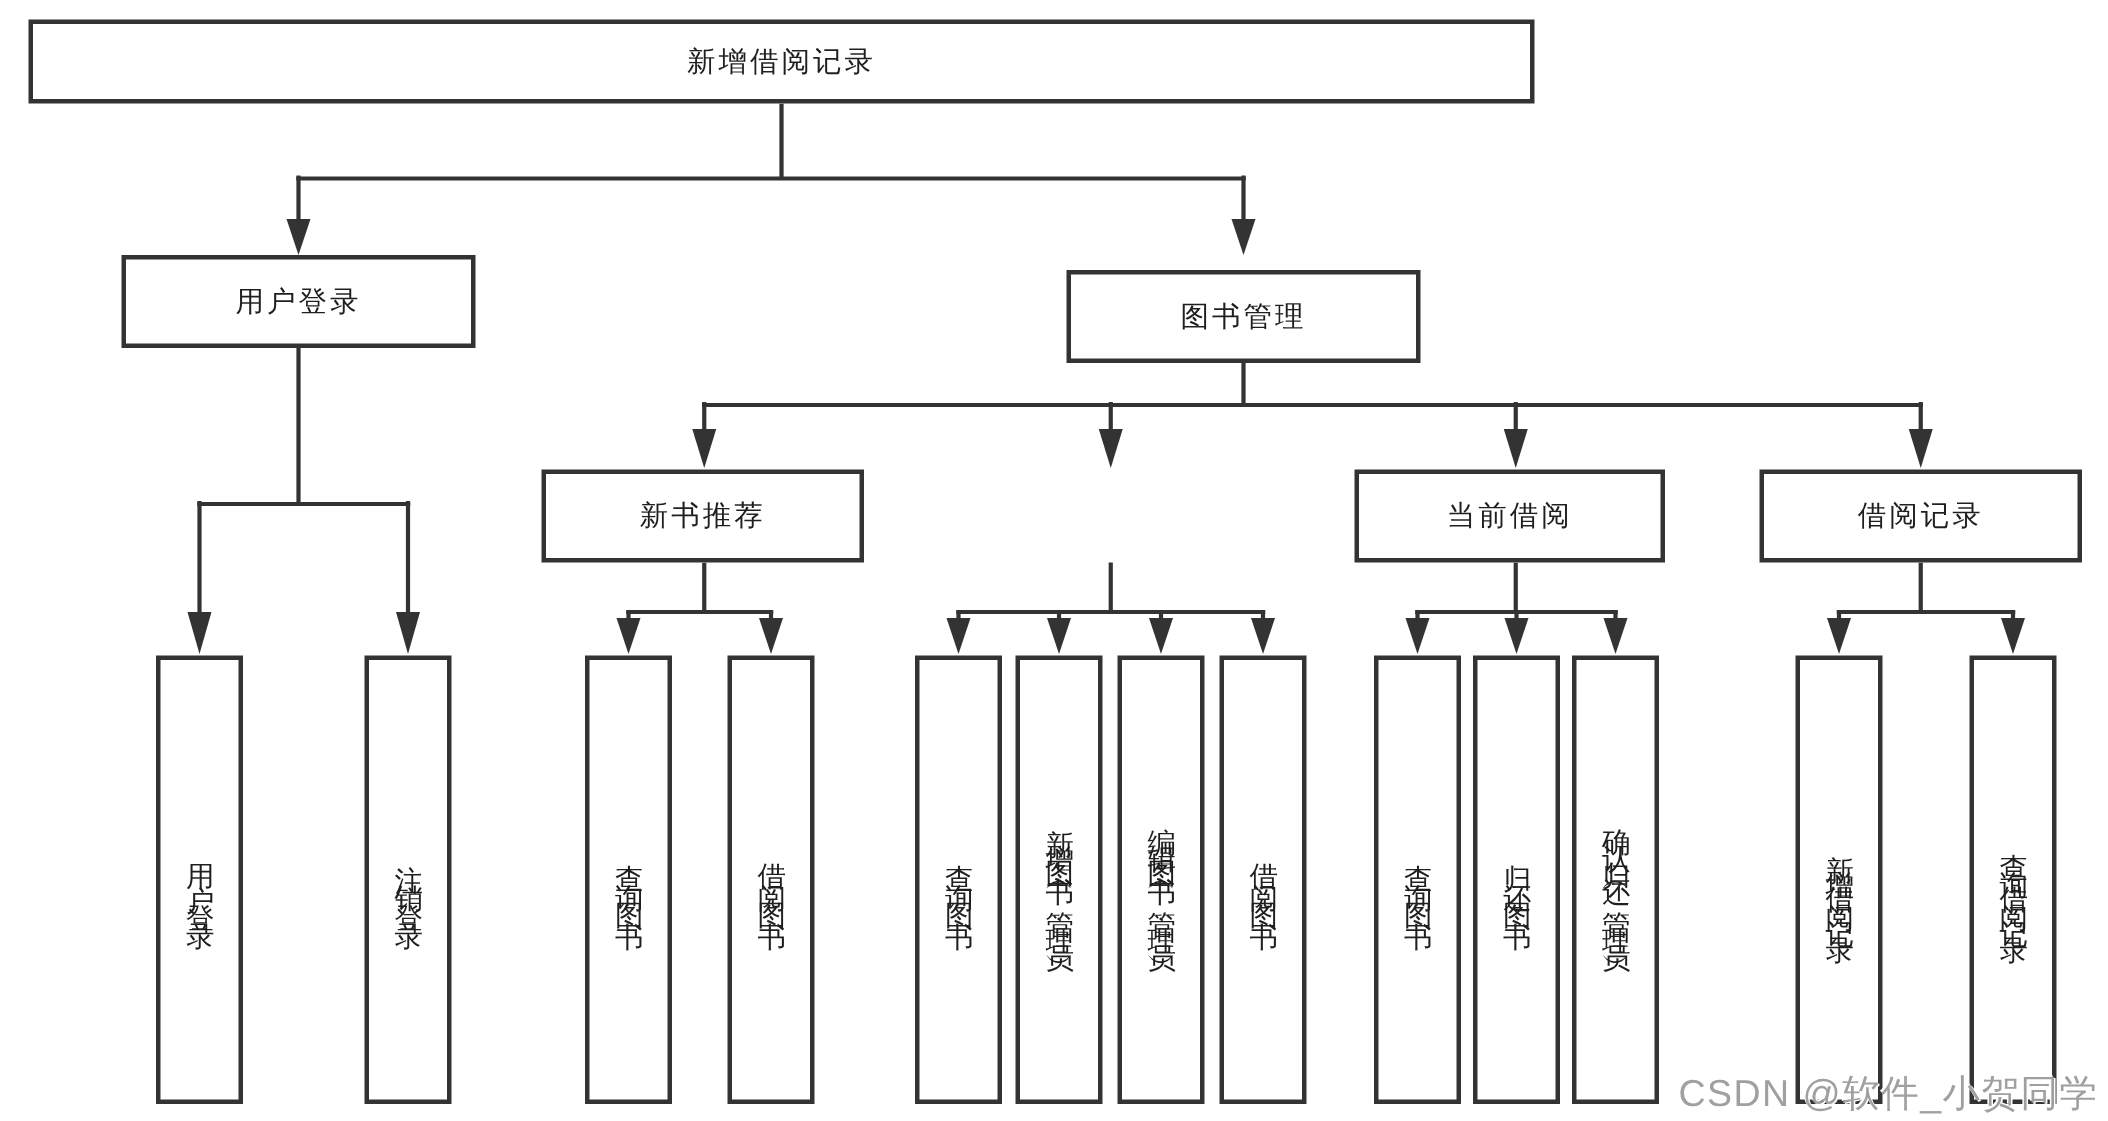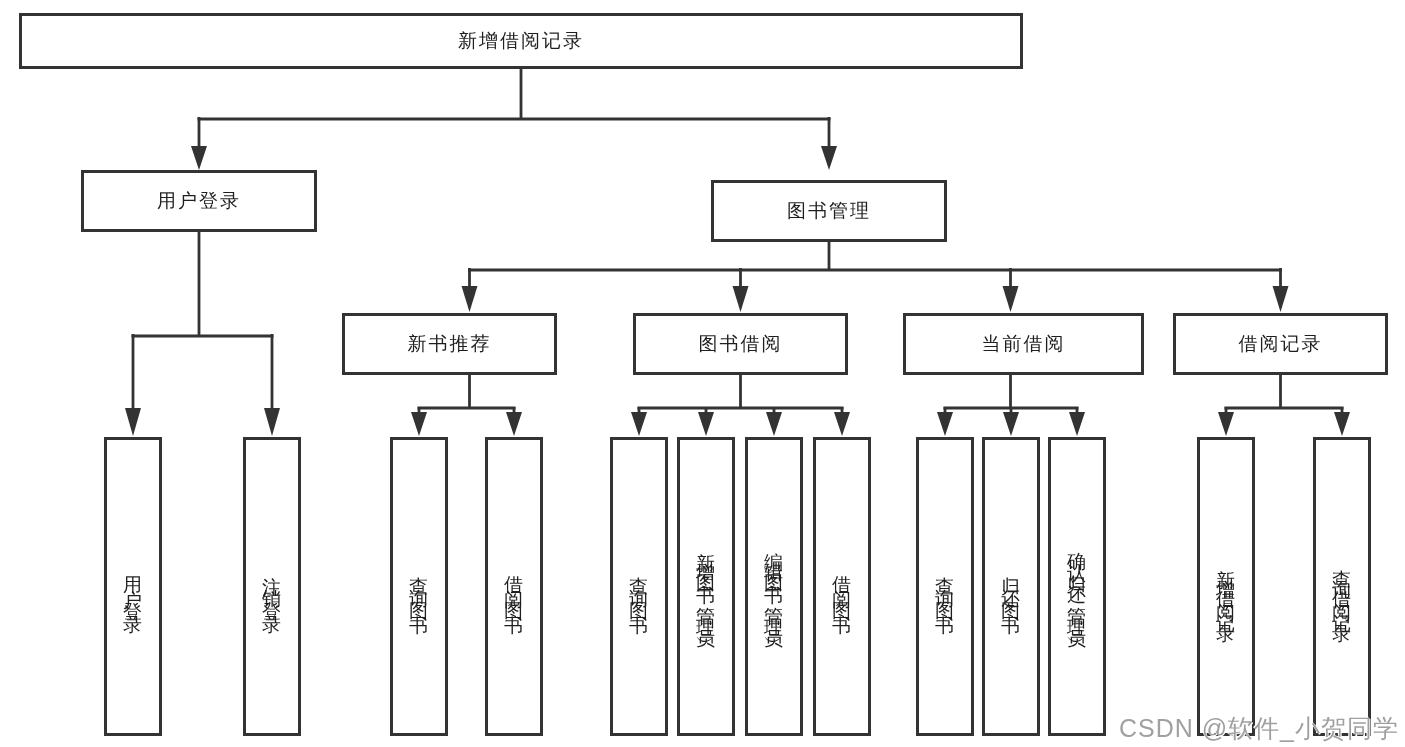--- a/index.html
+++ b/index.html
@@ -137,27 +137,24 @@
     <span>新增借阅记录</span>
   </div>
 
   <div class="hbox" style="left:81px;top:170px;width:236px;height:62px">
     <span>用户登录</span>
   </div>
   <div class="hbox" style="left:711px;top:180px;width:236px;height:62px">
     <span>图书管理</span>
   </div>
 
-  <div class="hbox" style="left:342px;top:313px;width:215px;height:62px">
+  <div class="hbox" style="left:361px;top:313px;width:215px;height:62px">
     <span>新书推荐</span>
   </div>
-  <div class="hbox" style="left:633px;top:313px;width:215px;height:62px">
-    <span>图书借阅</span>
-  </div>
-  <div class="hbox" style="left:903px;top:313px;width:241px;height:62px">
+  <div class="hbox" style="left:903px;top:313px;width:207px;height:62px">
     <span>当前借阅</span>
   </div>
   <div class="hbox" style="left:1173px;top:313px;width:215px;height:62px">
     <span>借阅记录</span>
   </div>
 
   <div class="vbox" style="left:104px;top:437px;width:58px;height:299px">
     <span>用户登录</span>
   </div>
   <div class="vbox" style="left:243px;top:437px;width:58px;height:299px">

